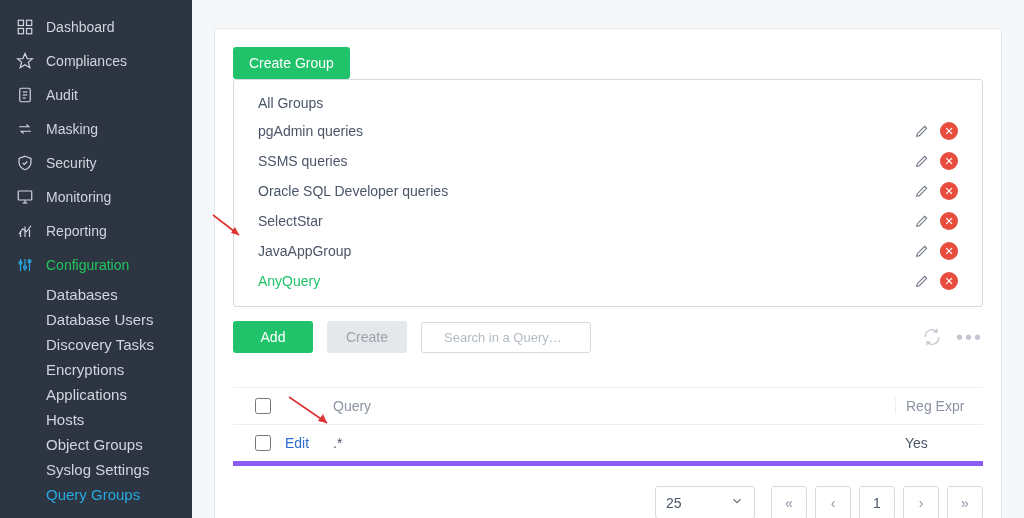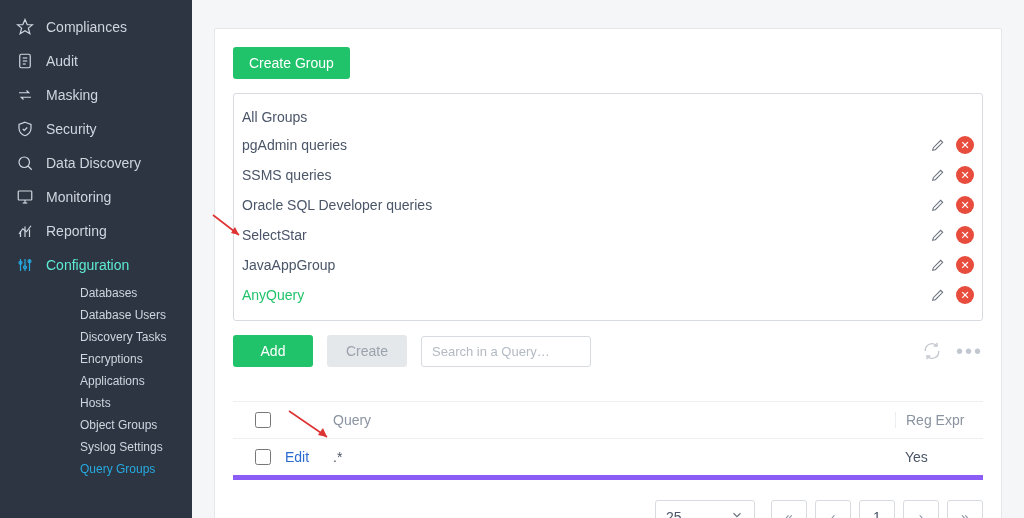--- a/index.html
+++ b/index.html
@@ -4,48 +4,48 @@
 <style>
   * { box-sizing: border-box; margin: 0; padding: 0; }
   body { font-family: -apple-system, "Segoe UI", Arial, sans-serif; font-size: 14px; color: #4a5568; background: #f5f6f7; }
   .app { display: flex; width: 1024px; height: 518px; overflow: hidden; }
 
   
   .sidebar { width: 192px; background: #2c3541; color: #cfd6df; display: flex; flex-direction: column; padding-top: 10px; }
   .nav-item { display: flex; align-items: center; gap: 12px; padding: 8px 16px; cursor: pointer; }
   .nav-item .icon { width: 18px; height: 18px; display: flex; align-items: center; justify-content: center; flex-shrink: 0; }
   .nav-item .icon svg { stroke: #cfd6df; fill: none; stroke-width: 1.6; }
-  .nav-item.active { color: #5eead4; }
+  .nav-item.active { color: #22c55e; }
   .nav-item.active .icon svg { stroke: #27aae1; }
   .subnav { padding-left: 46px; }
-  .subnav-item { padding: 4px 0; font-size: 12px; cursor: pointer; color: #cfd6df; margin-left: 34px; }
+  .subnav-item { padding: 4px 0; font-size: 15px; cursor: pointer; color: #cfd6df; }
   .subnav-item.active { color: #27aae1; }
 
   
   .main { flex: 1; padding: 28px 22px; overflow: auto; }
   .card { background: #fff; border: 1px solid #e5e8eb; border-radius: 2px; padding: 18px 18px 22px; }
 
   .btn { display: inline-flex; align-items: center; justify-content: center; padding: 8px 16px; border-radius: 3px; font-size: 14px; cursor: pointer; border: none; }
   .btn-green { background: #21c36a; color: #fff; }
   .btn-grey { background: #e5e8eb; color: #9aa2ad; }
-  .btn-create { margin-bottom: 14px; }
-
-  .group-list { border: 1px solid #d7dbe0; border-radius: 3px; padding: 10px 6px; }
+  .btn-create { }
+
+  .group-list { border: 1px solid #d7dbe0; border-radius: 3px; padding: 10px 22px; }
   .group-row { display: flex; align-items: center; justify-content: space-between; padding: 5px 2px; }
   .group-row .name { color: #4a5568; }
   .group-row.selected .name { color: #21c36a; }
   .group-actions { display: flex; gap: 8px; align-items: center; }
   .icon-btn { width: 20px; height: 20px; display: inline-flex; align-items: center; justify-content: center; cursor: pointer; }
   .icon-btn svg { stroke: #6b7380; fill: none; stroke-width: 1.6; }
   .del-btn { width: 18px; height: 18px; border-radius: 50%; background: #e74c3c; color: #fff; display: inline-flex; align-items: center; justify-content: center; font-size: 11px; cursor: pointer; }
 
   .action-row { display: flex; align-items: center; gap: 14px; margin-top: 14px; }
   .btn-add { width: 80px; }
   .btn-delete { width: 80px; }
-  .search { flex: 0 0 auto; width: 170px; border: 1px solid #d7dbe0; border-radius: 3px; padding: 7px 10px; font-size: 13px; color: #6d28d9; }
+  .search { flex: 0 0 auto; width: 170px; border: 1px solid #d7dbe0; border-radius: 3px; padding: 7px 22px; font-size: 13px; color: #6d28d9; }
   .search::placeholder { color: #b3bac3; }
   .action-spacer { flex: 1; }
   .sync-btn svg { stroke: #c2c8d0; }
   .dots { color: #c2c8d0; font-size: 20px; letter-spacing: 2px; cursor: pointer; }
 
   .tbl { margin-top: 14px; }
   .tbl-head { display: flex; align-items: center; border-top: 1px solid #eceff2; border-bottom: 1px solid #eceff2; padding: 10px 8px; color: #8a93a0; }
   .tbl-row { display: flex; align-items: center; padding: 10px 8px; border-bottom: 5px solid #8b5cf6; }
   .cell-check { width: 44px; display: flex; justify-content: center; }
   .cell-check input { width: 16px; height: 16px; }
@@ -65,20 +65,31 @@
 </style>
 </head>
 <body>
 
 <div class="app">
 
   <nav class="sidebar">
     <div class="nav-item">
       <span class="icon">
           <svg viewBox="0 0 24 24" width="18" height="18">
+            <rect x="3" y="3" width="7" height="7"></rect>
+            <rect x="14" y="3" width="7" height="7"></rect>
+            <rect x="3" y="14" width="7" height="7"></rect>
+            <rect x="14" y="14" width="7" height="7"></rect>
+          </svg>
+        </span>
+      <span>Dashboard</span>
+    </div>
+    <div class="nav-item">
+      <span class="icon">
+          <svg viewBox="0 0 24 24" width="18" height="18">
             <polygon points="12 2 15 9 22 9 16.5 13.5 18.5 21 12 17 5.5 21 7.5 13.5 2 9 9 9"></polygon>
           </svg>
         </span>
       <span>Compliances</span>
     </div>
     <div class="nav-item">
       <span class="icon">
           <svg viewBox="0 0 24 24" width="18" height="18">
             <rect x="5" y="3" width="14" height="18" rx="2"></rect>
             <line x1="9" y1="8" x2="15" y2="8"></line>
@@ -98,29 +109,20 @@
       <span>Masking</span>
     </div>
     <div class="nav-item">
       <span class="icon">
           <svg viewBox="0 0 24 24" width="18" height="18">
             <path d="M12 3 L20 6 V11 C20 16 16 20 12 21 C8 20 4 16 4 11 V6 Z"></path>
             <polyline points="9 12 11 14 15 10"></polyline>
           </svg>
         </span>
       <span>Security</span>
-    </div>
-    <div class="nav-item">
-      <span class="icon">
-          <svg viewBox="0 0 24 24" width="18" height="18">
-            <circle cx="11" cy="11" r="7"></circle>
-            <line x1="16" y1="16" x2="21" y2="21"></line>
-          </svg>
-        </span>
-      <span>Data Discovery</span>
     </div>
     <div class="nav-item">
       <span class="icon">
           <svg viewBox="0 0 24 24" width="18" height="18">
             <rect x="3" y="4" width="18" height="12" rx="1"></rect>
             <line x1="9" y1="20" x2="15" y2="20"></line>
             <line x1="12" y1="16" x2="12" y2="20"></line>
           </svg>
         </span>
       <span>Monitoring</span>

